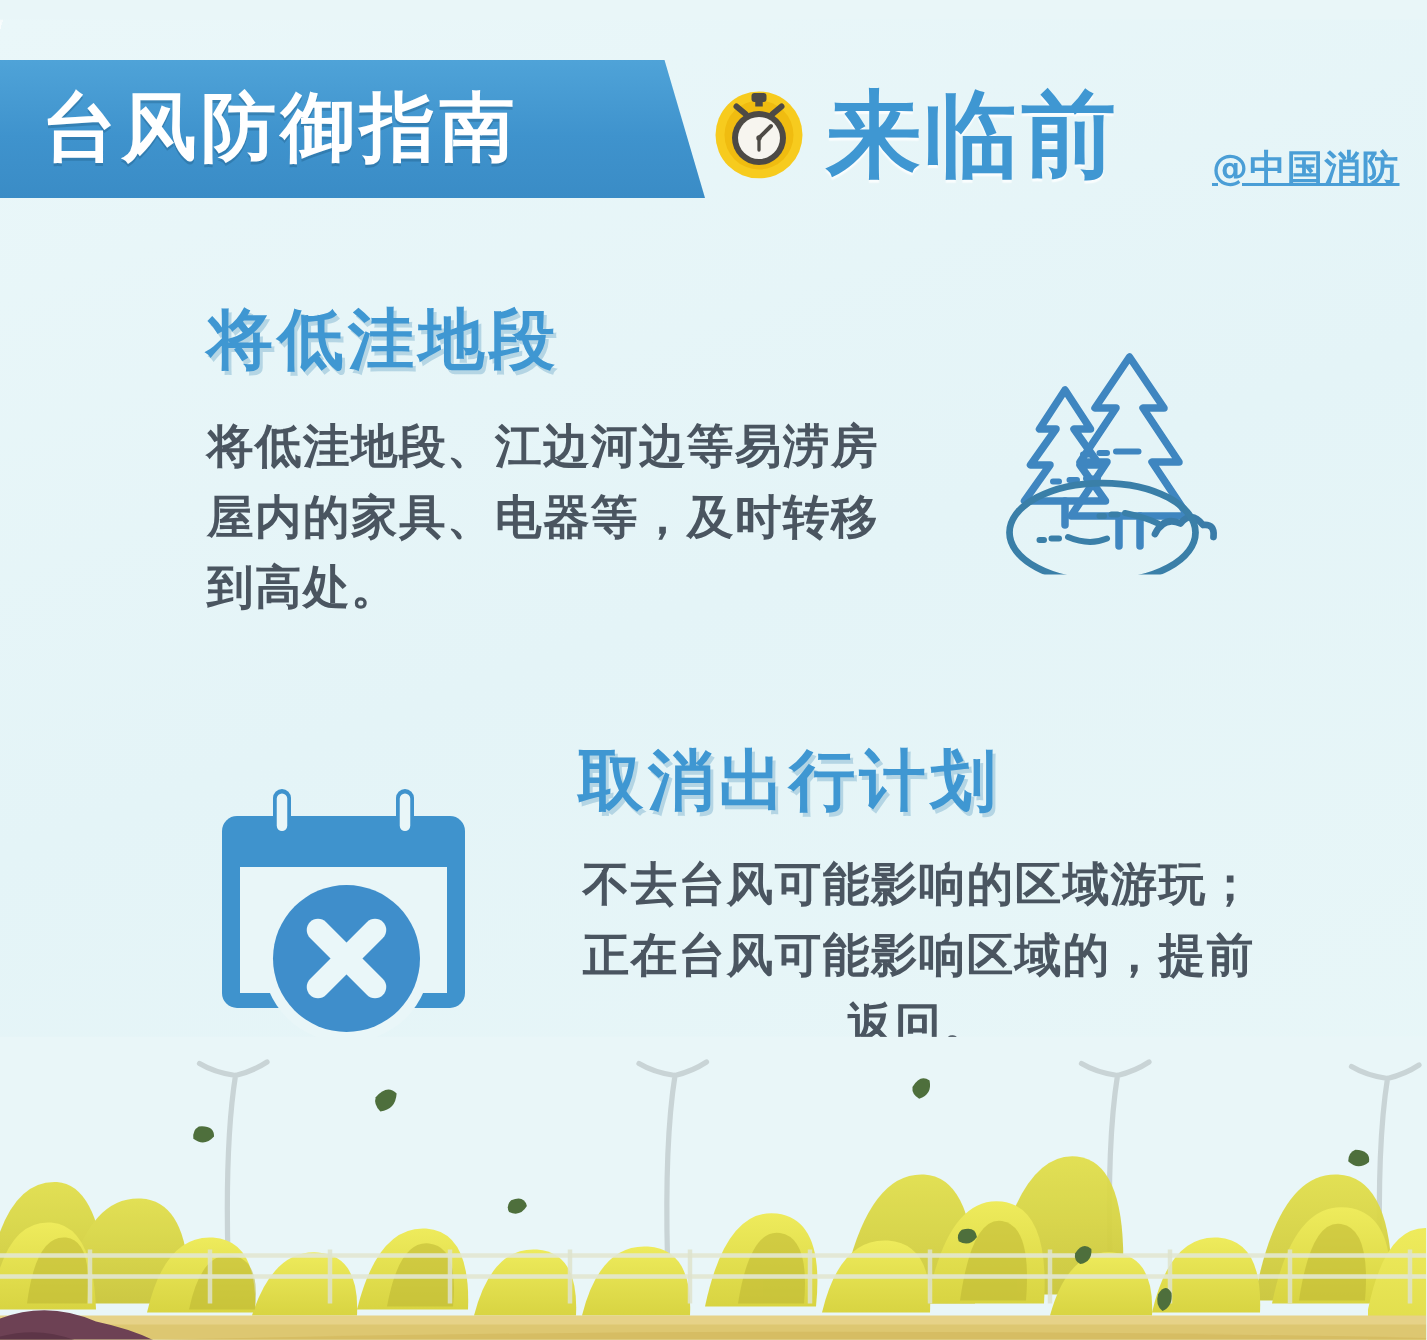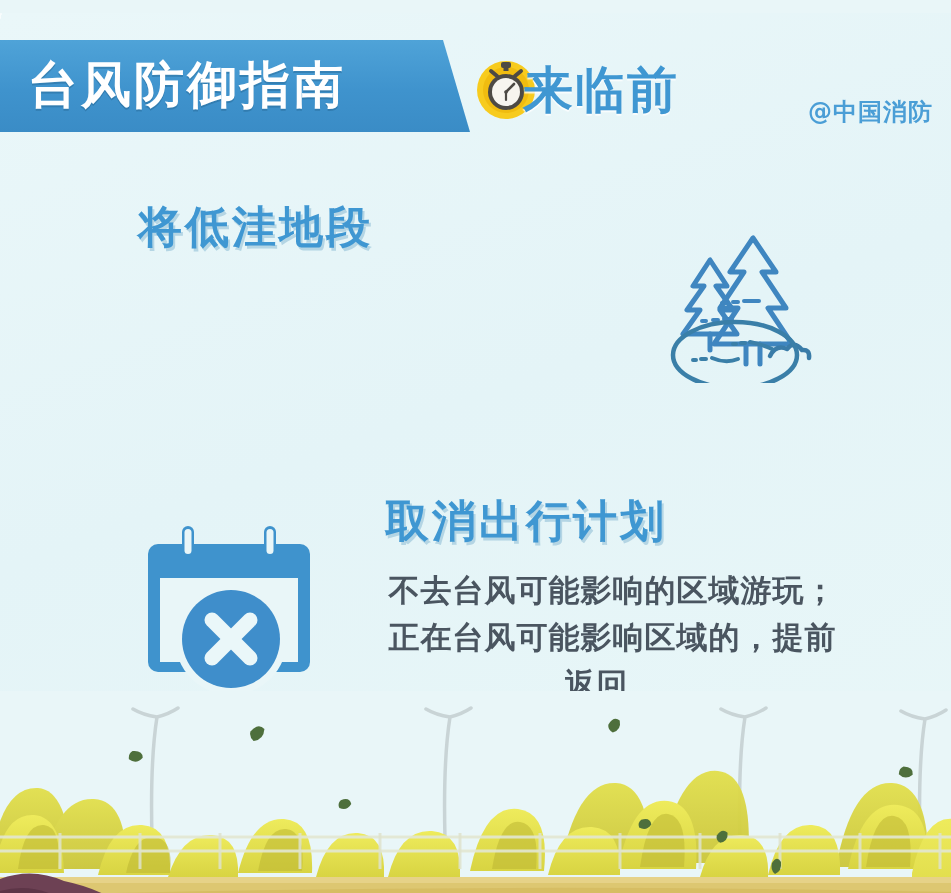--- a/index.html
+++ b/index.html
@@ -35,29 +35,30 @@
     position:absolute;left:28px;top:11px;
     font-size:50px;line-height:68px;font-weight:bold;color:#ffffff;
     letter-spacing:3px;
     text-shadow:0 2px 0 rgba(30,90,130,.35);
     white-space:nowrap;
   }
   .stopwatch{
     position:absolute;left:476px;top:19px;width:60px;height:60px;
   }
   .phase-title{
-    position:absolute;left:523px;top:20px;
-    font-size:50px;line-height:60px;font-weight:bold;
+    position:absolute;left:551px;top:20px;
+    font-size:63px;line-height:60px;font-weight:bold;
     color:#3f97d2;letter-spacing:2px;white-space:nowrap;
     text-shadow:0 2px 1px rgba(255,255,255,.8);
   }
   .handle{
     position:absolute;right:18px;top:56px;
     font-size:24px;font-weight:bold;color:#4a9ed6;letter-spacing:1px;
     white-space:nowrap;
+    text-decoration:underline;
   }
 
   
   .section{position:absolute;}
 
   .sec-head{
     font-size:44px;line-height:56px;font-weight:bold;
     color:#3f97d2;letter-spacing:3px;white-space:nowrap;
     text-shadow:2px 3px 0 rgba(120,175,205,.45);
   }
@@ -107,20 +108,21 @@
       </svg>
     </div>
 
     <div class="phase-title u">来临前</div>
 
     <div class="handle u">@中国消防</div>
   </div>
 
   <div class="section" id="section-1">
     <div class="sec-head u">将低洼地段</div>
+    <div class="sec-body u">将低洼地段、江边河边等易涝房屋内的家具、电器等，及时转移到高处。</div>
   </div>
 
   <div class="icon-lake">
     <svg width="170" height="175" viewBox="0 0 170 175">
       <g fill="none" stroke="#3f86c0" stroke-width="5" stroke-linejoin="round" stroke-linecap="round">
 
         <path d="M50 52 L33 78 L44 78 L27 102 L40 102 L23 126 L77 126 L60 102 L73 102 L56 78 L67 78 Z"></path>
         <path d="M50 126 L50 142"></path>
 
         <path d="M93 30 L70 64 L84 64 L60 100 L78 100 L54 136 L132 136 L108 100 L126 100 L102 64 L116 64 Z"></path>

